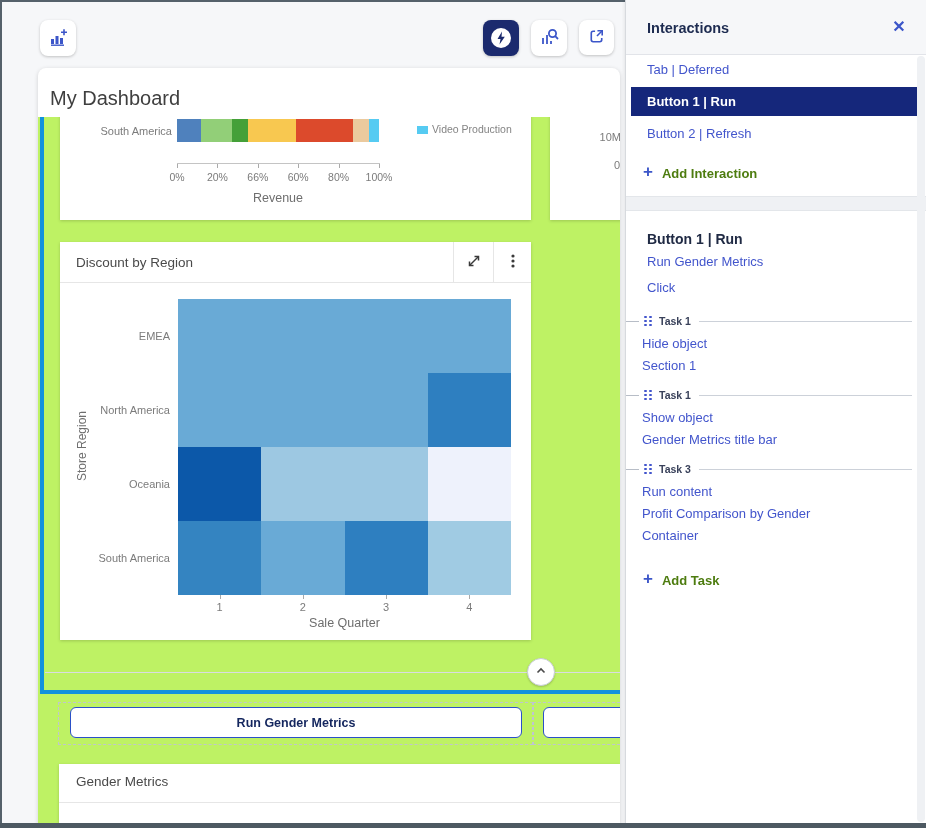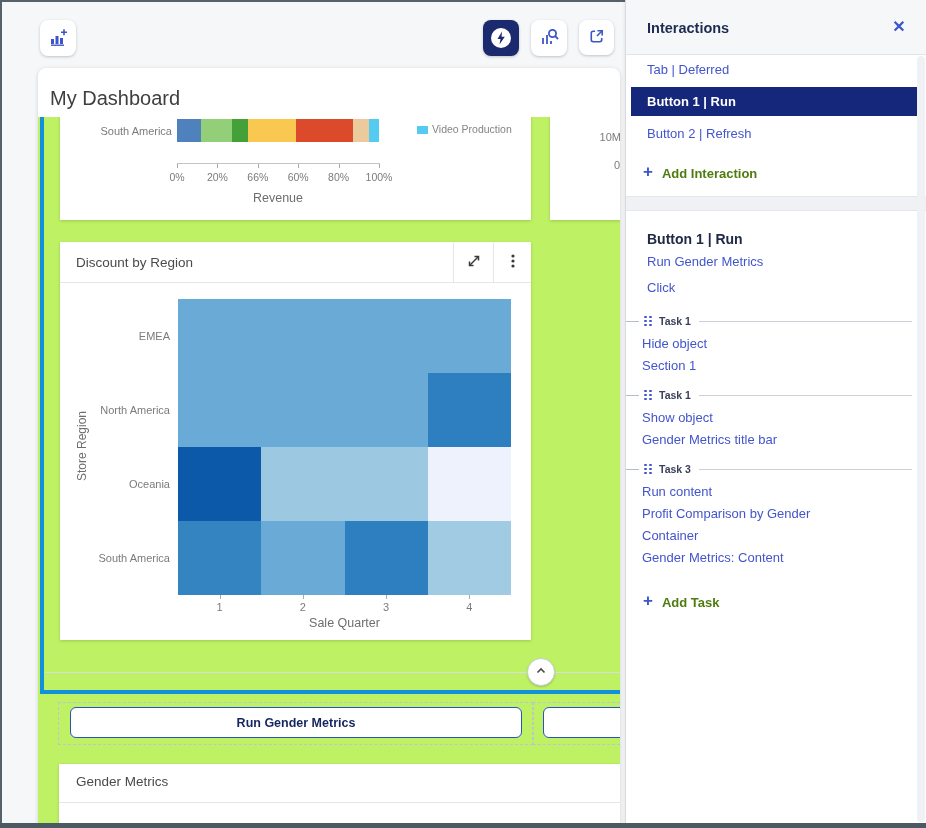--- a/index.html
+++ b/index.html
@@ -370,21 +370,20 @@
               <i></i>
               <i></i>
               <i></i>
             </span>
             <span class="t-label">Task 3</span>
             <span class="t-line"></span>
           </div>
           <div class="p-link task-link">Run content</div>
           <div class="p-link task-link">Profit Comparison by Gender</div>
           <div class="p-link task-link">Container</div>
-          <div class="p-link task-link">Gender Metrics: Content</div>
         </div>
 
       <div class="add-row add-task">
         <span class="plus">+</span>
         <span class="add-label">Add Task</span>
       </div>
     </div>
 
     <div class="panel-scrollbar"></div>
   </aside>

